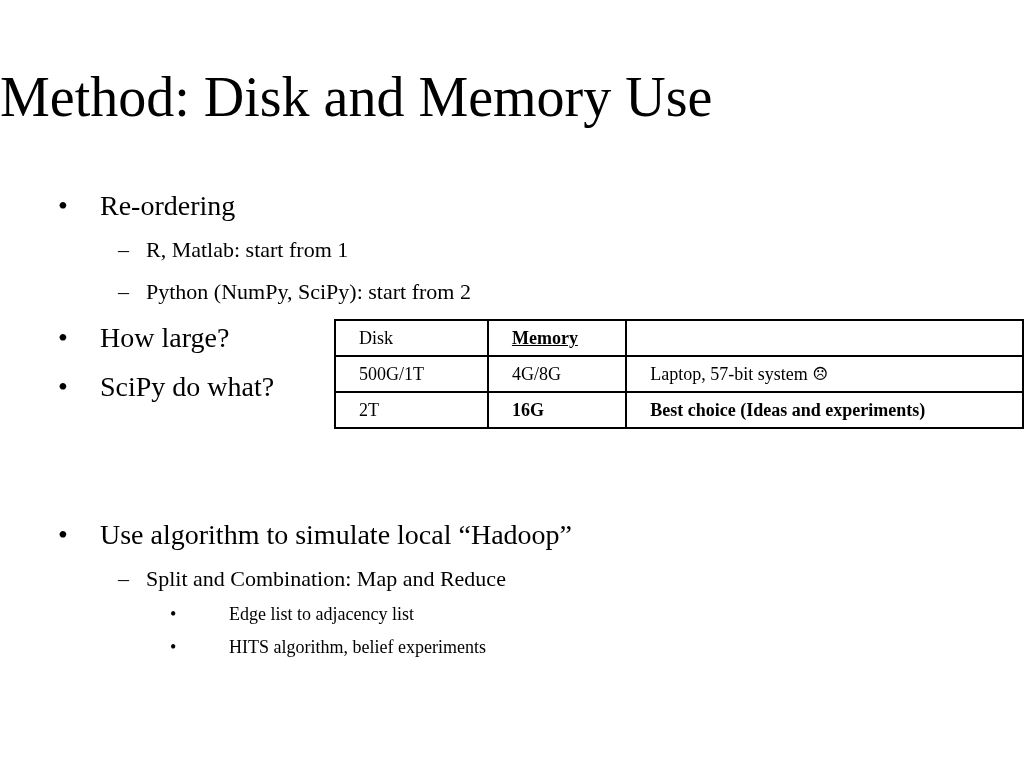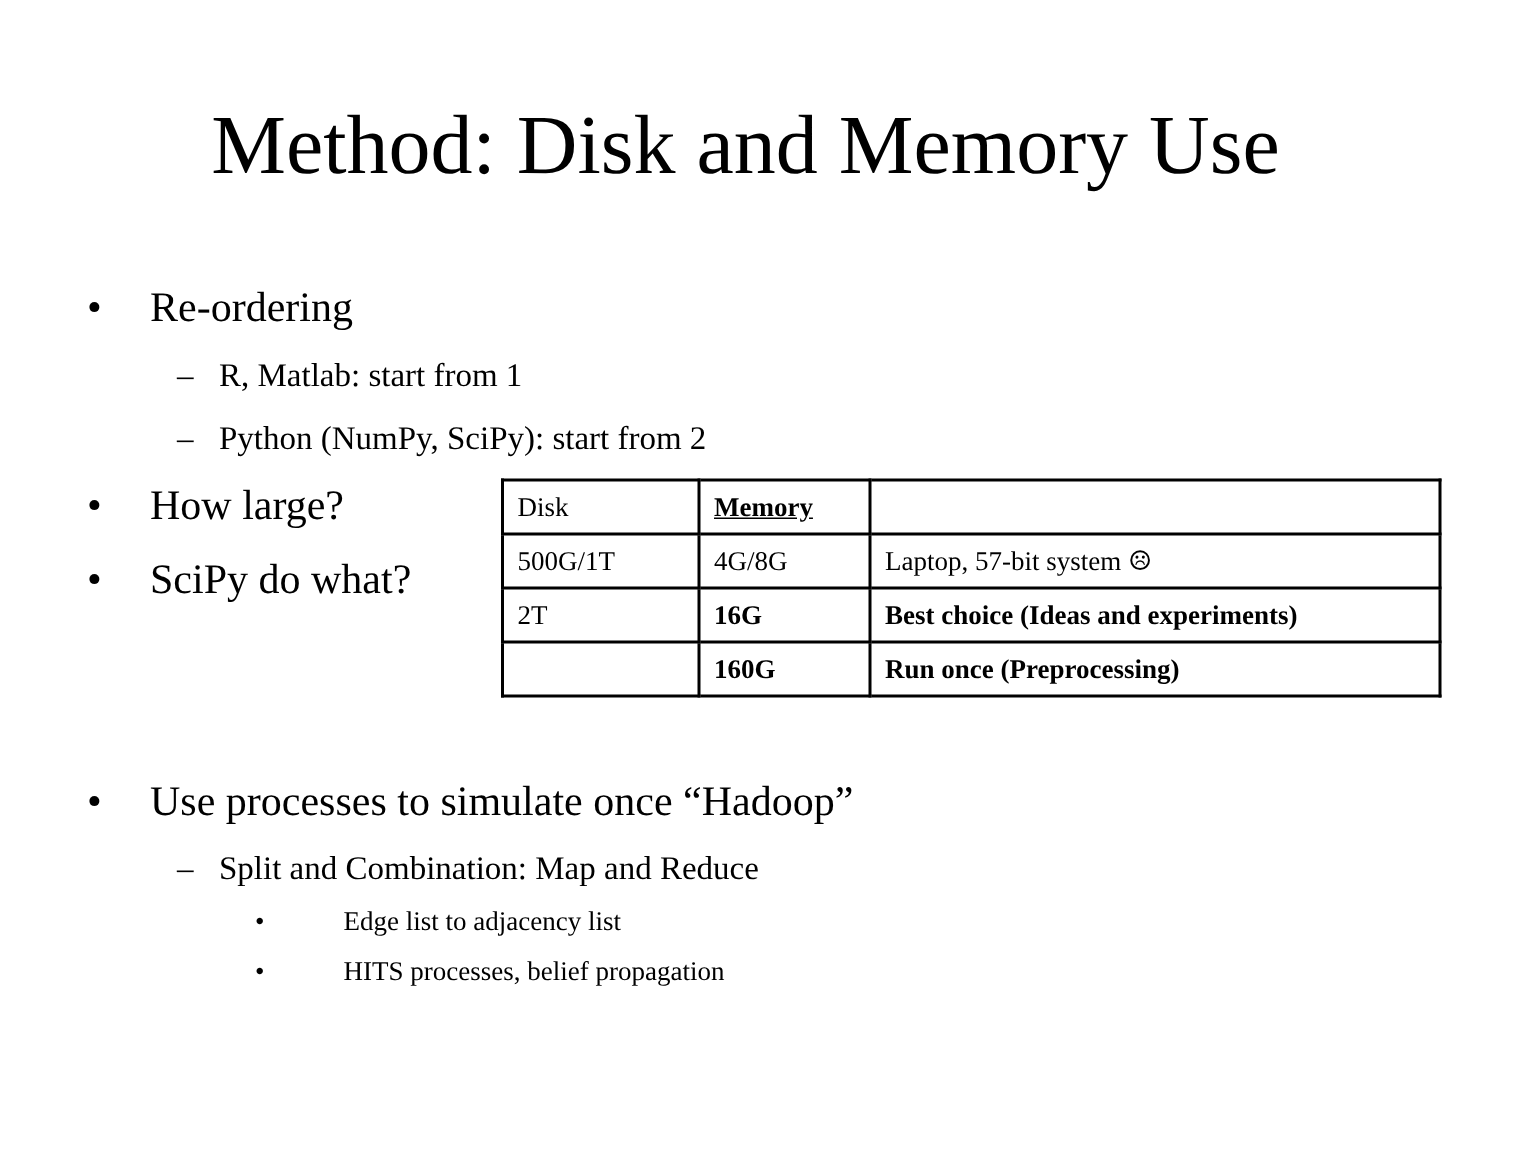--- a/index.html
+++ b/index.html
@@ -1,31 +1,31 @@
 <!DOCTYPE html>
 <html><head>
 <meta charset="utf-8">
 <style>
   html, body { margin: 0; padding: 0; background: #ffffff; }
   body { width: 1024px; height: 768px; position: relative; overflow: hidden;
          font-family: "Liberation Serif", "DejaVu Serif", serif; color: #000; }
-  .title { position: absolute; left: 0; top: 62px; width: 994px; text-align: center;
+  .title { position: absolute; left: 0; top: 62px; width: 994px; text-align: left;
            font-size: 56px; line-height: 70px; }
   .b1 { position: absolute; font-size: 28px; line-height: 32px; }
   .b1 .dot { position: absolute; left: 58px; }
   .b1 .txt { position: absolute; left: 100px; white-space: nowrap; }
   .b2 { position: absolute; font-size: 22px; line-height: 26px; }
   .b2 .dash { position: absolute; left: 118px; }
   .b2 .txt { position: absolute; left: 146px; white-space: nowrap; }
   .b3 { position: absolute; font-size: 18px; line-height: 22px; }
   .b3 .dot { position: absolute; left: 170px; }
   .b3 .txt { position: absolute; left: 190px; white-space: nowrap; margin-left: 39px; }
   table.t { position: absolute; left: 334px; top: 319px; border-collapse: collapse;
             font-size: 18px; }
-  table.t td { border: 2px solid #000; height: 34px; padding: 0 9px; vertical-align: middle;
+  table.t td { border: 2px solid #000; height: 34px; padding: 0 23px; vertical-align: middle;
                white-space: nowrap; }
   td.c1 { width: 111px; } td.c2 { width: 94px; text-decoration: underline; } td.c3 { width: 360px; }
   .bold { font-weight: bold; }
 </style>
 </head>
 <body>
 
 <div class="title">Method: Disk and Memory Use</div>
 
 <div class="b1" style="top:190px">
@@ -59,36 +59,31 @@
   <tr>
     <td>500G/1T</td>
     <td>4G/8G</td>
     <td>Laptop, 57-bit system ☹</td>
   </tr>
   <tr>
     <td>2T</td>
     <td class="bold">16G</td>
     <td class="bold">Best choice (Ideas and experiments)</td>
   </tr>
-  <tr>
-    <td></td>
-    <td class="bold">160G</td>
-    <td class="bold">Run once (Preprocessing)</td>
-  </tr>
 </tbody>
   </table>
 
 <div class="b1" style="top:519px">
   <span class="dot">•</span>
-  <span class="txt">Use processes to simulate once “Hadoop”</span>
+  <span class="txt">Use algorithm to simulate local “Hadoop”</span>
 </div>
 <div class="b2" style="top:566px">
   <span class="dash">–</span>
   <span class="txt">Split and Combination: Map and Reduce</span>
 </div>
 <div class="b3" style="top:603px">
   <span class="dot">•</span>
   <span class="txt">Edge list to adjacency list</span>
 </div>
 <div class="b3" style="top:636px">
   <span class="dot">•</span>
-  <span class="txt">HITS processes, belief propagation</span>
+  <span class="txt">HITS algorithm, belief experiments</span>
 </div>
 
 </body></html>

